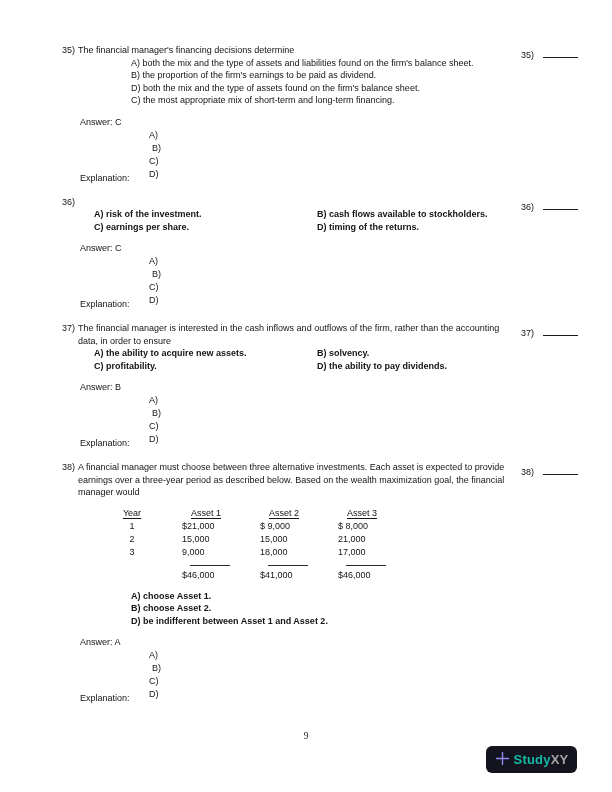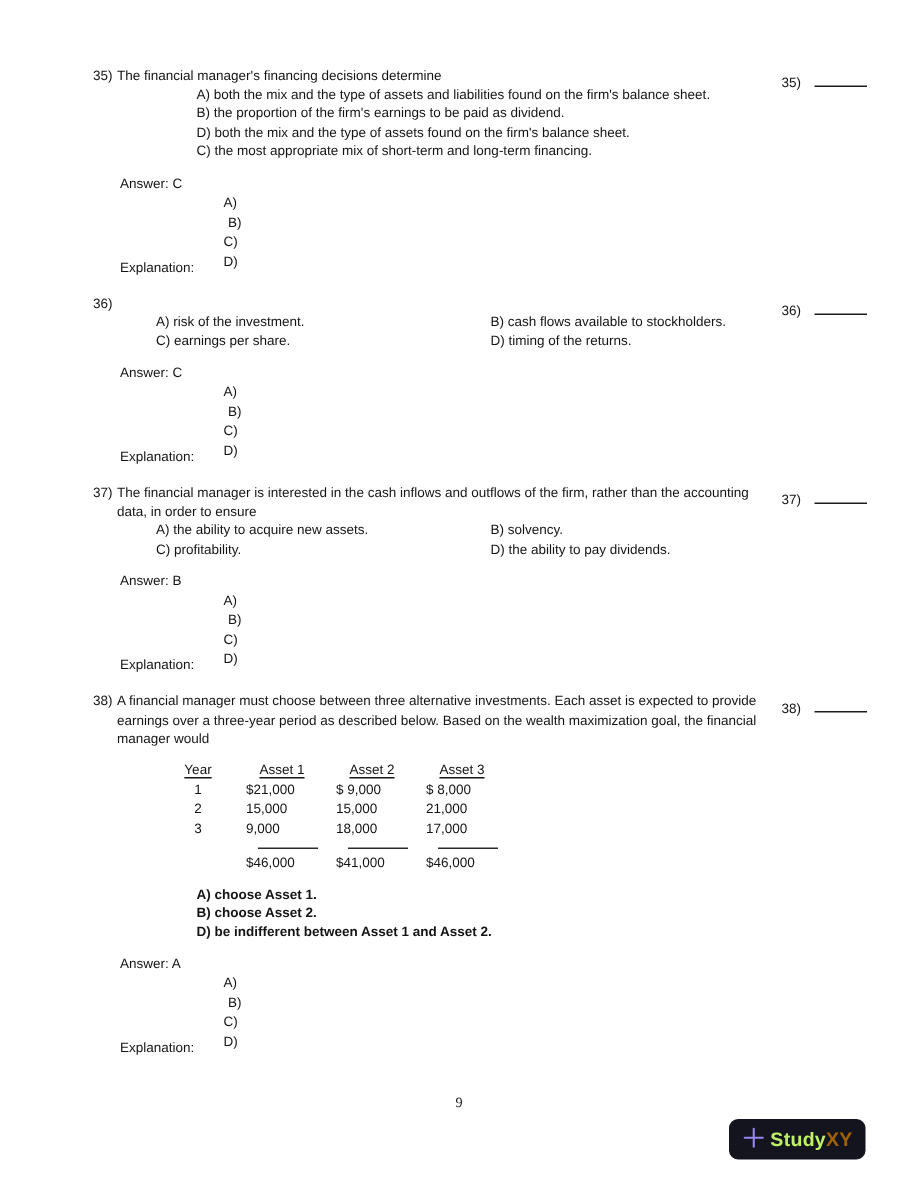--- a/index.html
+++ b/index.html
@@ -32,36 +32,37 @@
   .blank-line {
     display: inline-block;
     width: 35px;
     height: 12px;
     margin-left: 9px;
     border-bottom: 1.5px solid #1c1c1c;
   }
   .options { margin-left: 30px; }
   .options > div { line-height: 12.5px; margin-left: 39px; }
   .options-2col {
-    margin-left: 42px;
+    margin-left: 32px;
     display: grid;
     grid-template-columns: 223px 1fr;
+    font-weight: bold;
   }
   .options-2col > div { line-height: 12.5px; }
   .answer-row { margin-left: 18px; margin-top: 9px; line-height: 13px; }
   .explanation { margin-left: 18px; display: flex; line-height: 13px; }
   .exp-label { width: 69px; flex: none; margin-top: 43px; }
   .exp-items > div { line-height: 13px; }
   .exp-items > div:nth-child(2) { margin-left: 3px; }
 
   .asset-table {
     margin: 8px 0 8px 50px;
     display: grid;
     grid-template-columns: 40px 48px 48px 48px;
-    column-gap: 12px;
+    column-gap: 30px;
     line-height: 13px;
   }
   .asset-table .th { text-align: center; text-decoration: underline; text-underline-offset: 2px; }
   .asset-table .tc { text-align: center; }
   .asset-table .tr { }
   .rule-cell { padding: 6px 0 3px 0; }
   .rule {
     width: 40px;
     margin-left: auto;
     border-top: 1.2px solid #2a2a2a;
@@ -91,22 +92,22 @@
     align-items: center;
     justify-content: center;
     gap: 4px;
   }
   .logo-text {
     font-family: "Liberation Sans", sans-serif;
     font-size: 13px;
     font-weight: bold;
     letter-spacing: 0.2px;
   }
-  .logo-study { color: #bef264; }
-  .logo-xy { color: #a16207; }
+  .logo-study { color: #14b8a6; }
+  .logo-xy { color: #a3a3a3; }
 </style>
 </head>
 <body>
 
 <div class="page">
   <div class="content">
 
     <div class="question">
       <div class="margin-ref">
         <span>35)</span><span class="blank-line"></span>

